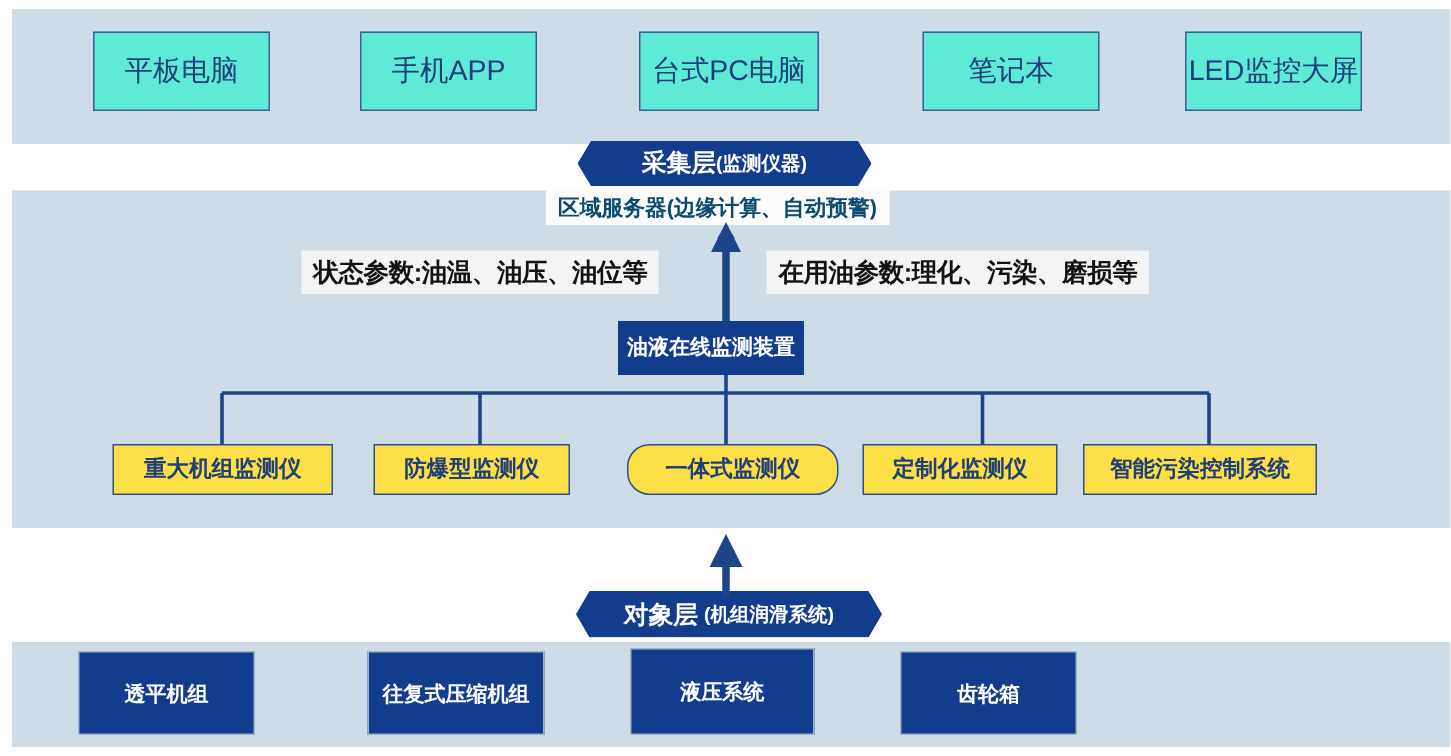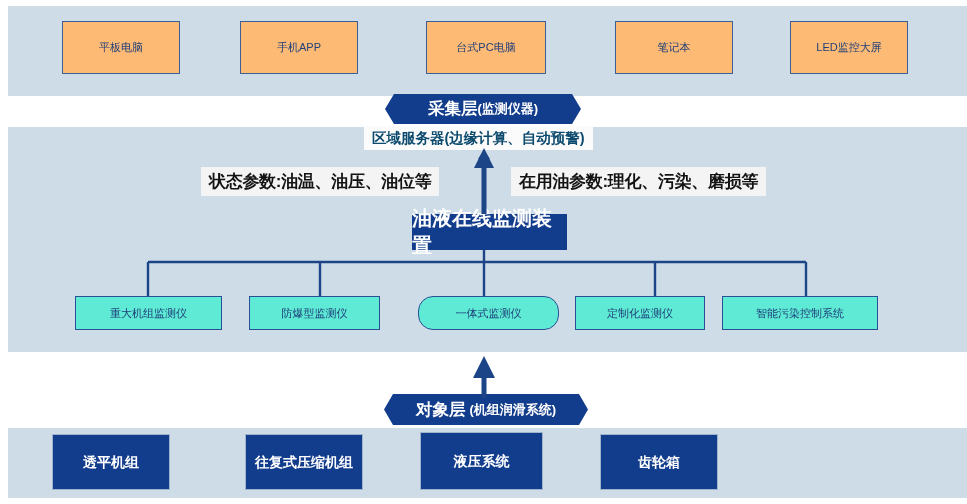--- a/index.html
+++ b/index.html
@@ -21,50 +21,50 @@
   
   .obox{
     position:absolute;
     box-sizing:border-box;
     display:flex;align-items:center;justify-content:center;
     text-align:center;
     line-height:1.15;
   }
   
   .top-box{
-    background:#fdba74;
+    background:#5eead4;
     border:1.6px solid #3c5f96;
     color:#1f3f7a;
-    font-size:11px;
+    font-size:19px;
     font-weight:500;
   }
   
   .dev-box{
-    background:#5eead4;
+    background:#fde047;
     border:1.4px solid #2b4f94;
     color:#1f3f7a;
-    font-size:11px;
-    font-weight:400;
+    font-size:15px;
+    font-weight:700;
   }
   
   .obj-box{
     background:#123c8c;
     border:1px solid #9fb4cc;
     color:#ffffff;
     font-size:14px;
     font-weight:600;
   }
 
   
   #central-device{
     position:absolute;
-    left:412px;top:214px;width:155px;height:36px;
+    left:412px;top:214px;width:124px;height:36px;
     background:#123c8c;
     color:#ffffff;
-    font-size:20px;font-weight:600;
+    font-size:14px;font-weight:600;
     display:flex;align-items:center;justify-content:center;
     box-sizing:border-box;
   }
 
   
   .param{
     position:absolute;
     background:#f4f4f4;
     color:#131313;
     font-size:17px;

